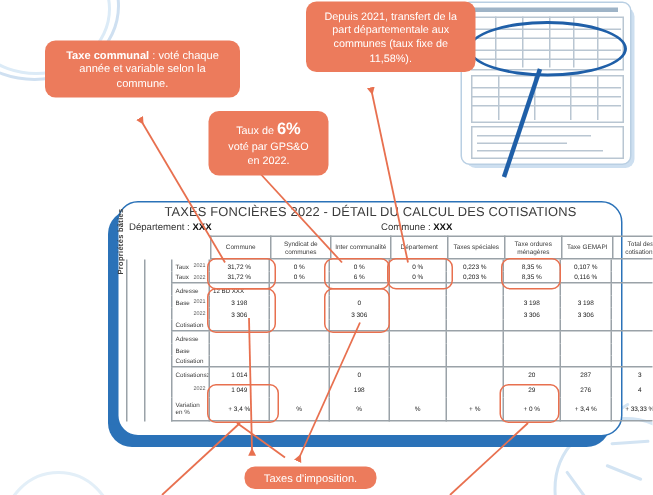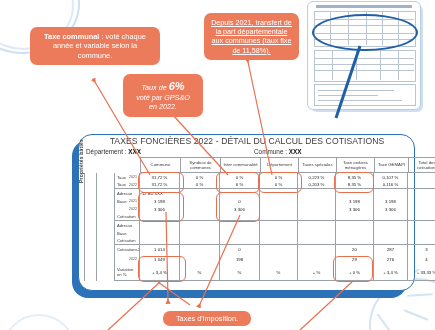--- a/index.html
+++ b/index.html
@@ -85,22 +85,22 @@
 
   
   .bubble{
     position:absolute;background:#ec7b5c;color:#ffffff;border-radius:7px;
     text-align:center;line-height:1.28;padding:5px 7px;box-sizing:border-box;
   }
   .bubble b{font-weight:bold;color:#fff;}
   .big{font-size:11px;font-weight:bold;}
 
   .b1{left:30px;top:27px;width:130px;font-size:7.4px;}
-  .b2{left:123px;top:74px;width:80px;font-size:7.2px;font-style:italic;}
-  .b3{left:204px;top:13px;width:95px;font-size:7.2px;text-decoration:underline;}
+  .b2{left:139px;top:74px;width:80px;font-size:7.2px;}
+  .b3{left:204px;top:1px;width:113px;font-size:7.2px;}
   .b4{left:163px;top:311px;width:88px;font-size:7.4px;padding:3px 6px;}
 
   
   svg.lines{position:absolute;left:0;top:0;width:435px;height:330px;
     pointer-events:none;overflow:visible;}
 
   
   .thumb-shadow{position:absolute;left:311px;top:5px;width:112px;height:107px;
     background:#cddff0;border-radius:6px;}
   .thumb{position:absolute;left:307px;top:1px;width:112px;height:107px;

